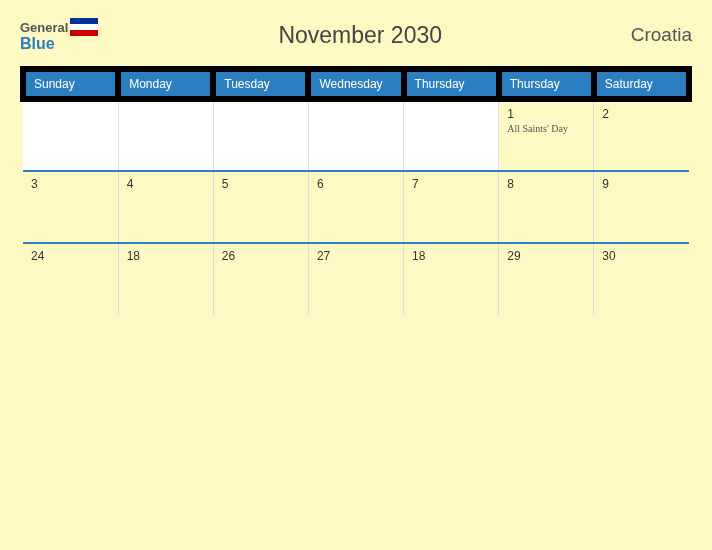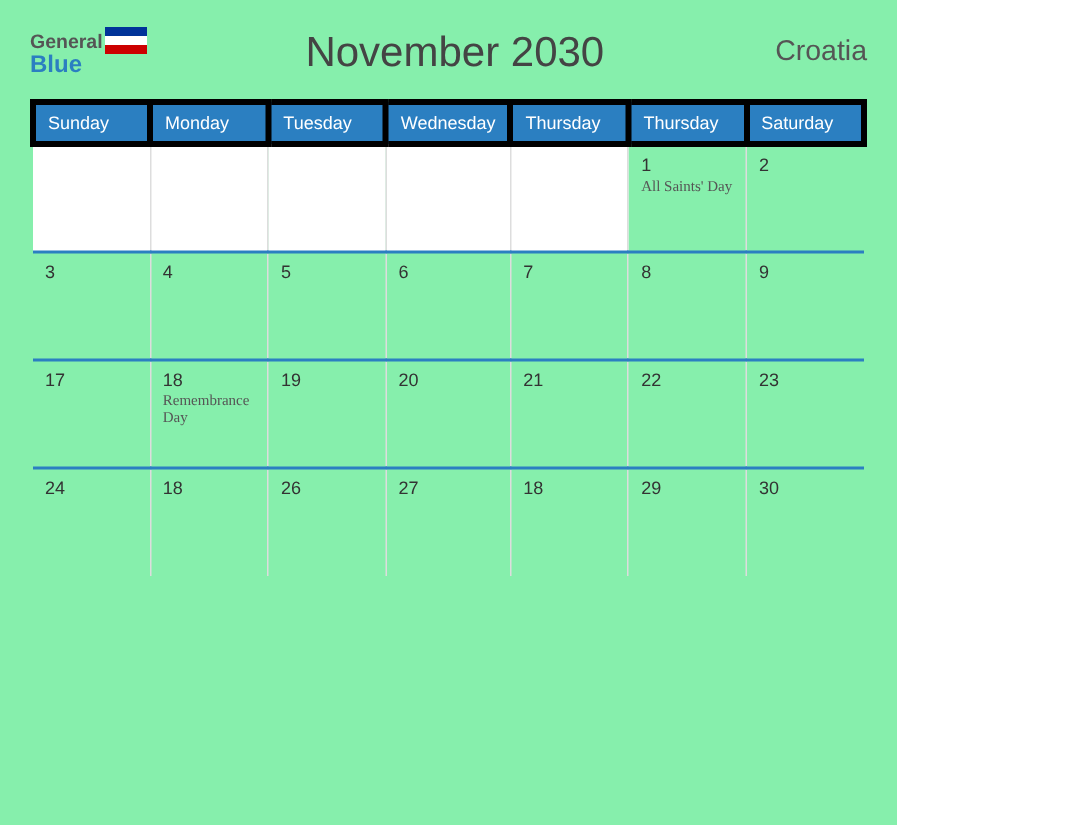--- a/index.html
+++ b/index.html
@@ -4,23 +4,23 @@
   <style>
     * { margin: 0; padding: 0; box-sizing: border-box; }
     body {
       font-family: Arial, sans-serif;
       background: #fff;
       width: 712px;
       height: 550px;
       overflow: hidden;
     }
     .page {
-      width: 598px;
+      width: 712px;
       height: 550px;
-      background: #86efac;
+      background: #fef9c3;
       padding: 18px 20px 18px 20px;
     }
     .header {
       display: flex;
       align-items: center;
       justify-content: space-between;
       margin-bottom: 14px;
     }
     .logo {
       display: flex;
@@ -43,21 +43,21 @@
       height: 18px;
       display: inline-block;
       margin-left: 2px;
       vertical-align: middle;
     }
     .logo-top-row {
       display: flex;
       align-items: center;
     }
     .title {
-      font-size: 28px;
+      font-size: 23px;
       color: #444;
       font-weight: normal;
       text-align: center;
       flex: 1;
     }
     .country {
       font-size: 19px;
       color: #555;
       min-width: 70px;
       text-align: right;
@@ -68,21 +68,21 @@
     }
     .calendar thead tr {
       background-color: #2b7fc1;
     }
     .calendar thead th {
       color: #fff;
       font-size: 12px;
       font-weight: normal;
       padding: 5px 8px;
       text-align: left;
-      border: 4px solid #000000;
+      border: 6px solid #000000;
     }
     .calendar tbody tr {
       border-top: 2px solid #2b7fc1;
     }
     .calendar tbody td {
       vertical-align: top;
       padding: 5px 8px 5px 8px;
       font-size: 12px;
       color: #333;
       border-left: 1px solid #ddd;
@@ -174,44 +174,20 @@
           </td>
           <td>
             <span class="day-num">8</span>
           </td>
           <td>
             <span class="day-num">9</span>
           </td>
         </tr>
         <tr>
           <td>
-            <span class="day-num">17</span>
-          </td>
-          <td>
-            <span class="day-num">18</span>
-            <span class="holiday">Remembrance Day</span>
-          </td>
-          <td>
-            <span class="day-num">19</span>
-          </td>
-          <td>
-            <span class="day-num">20</span>
-          </td>
-          <td>
-            <span class="day-num">21</span>
-          </td>
-          <td>
-            <span class="day-num">22</span>
-          </td>
-          <td>
-            <span class="day-num">23</span>
-          </td>
-        </tr>
-        <tr>
-          <td>
             <span class="day-num">24</span>
           </td>
           <td>
             <span class="day-num">18</span>
           </td>
           <td>
             <span class="day-num">26</span>
           </td>
           <td>
             <span class="day-num">27</span>

